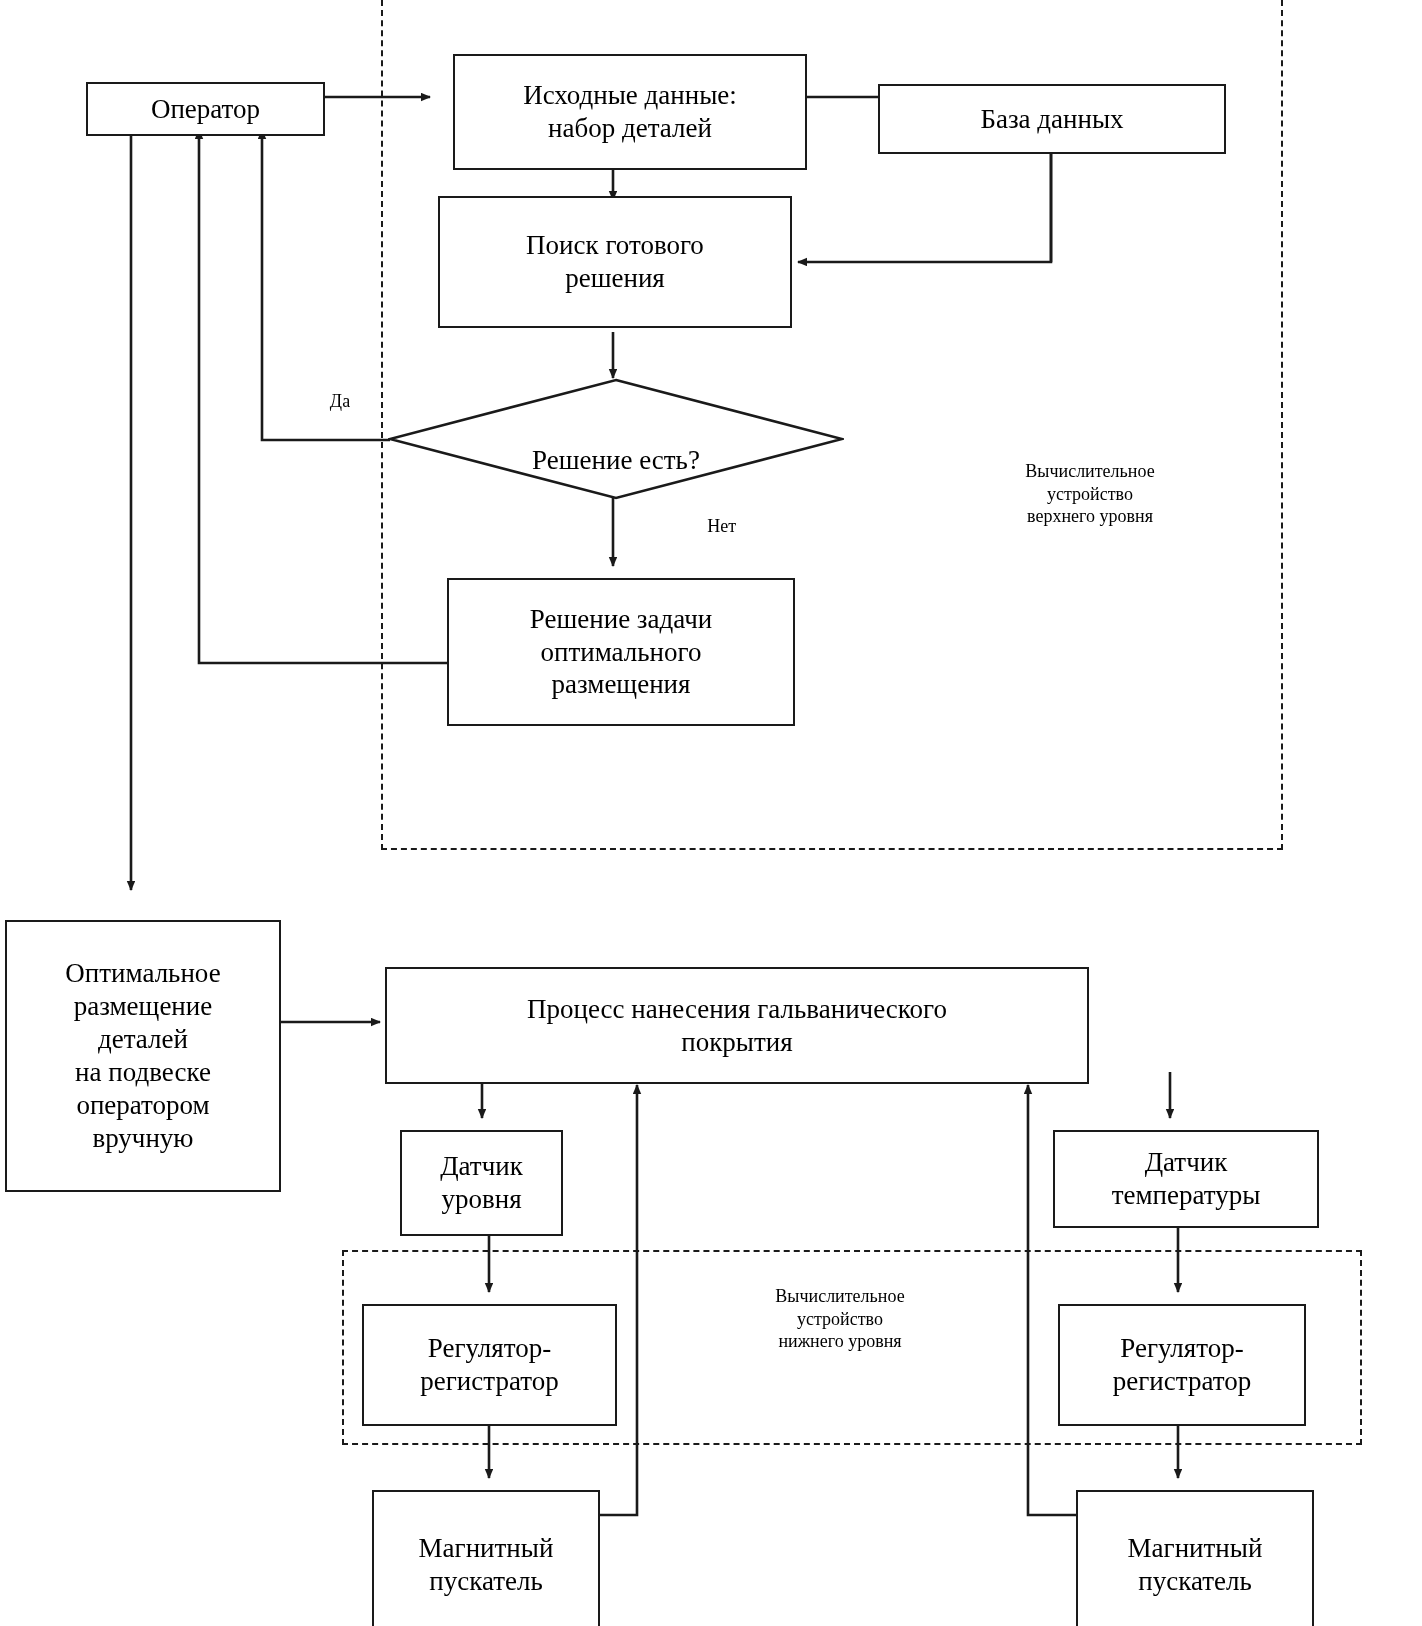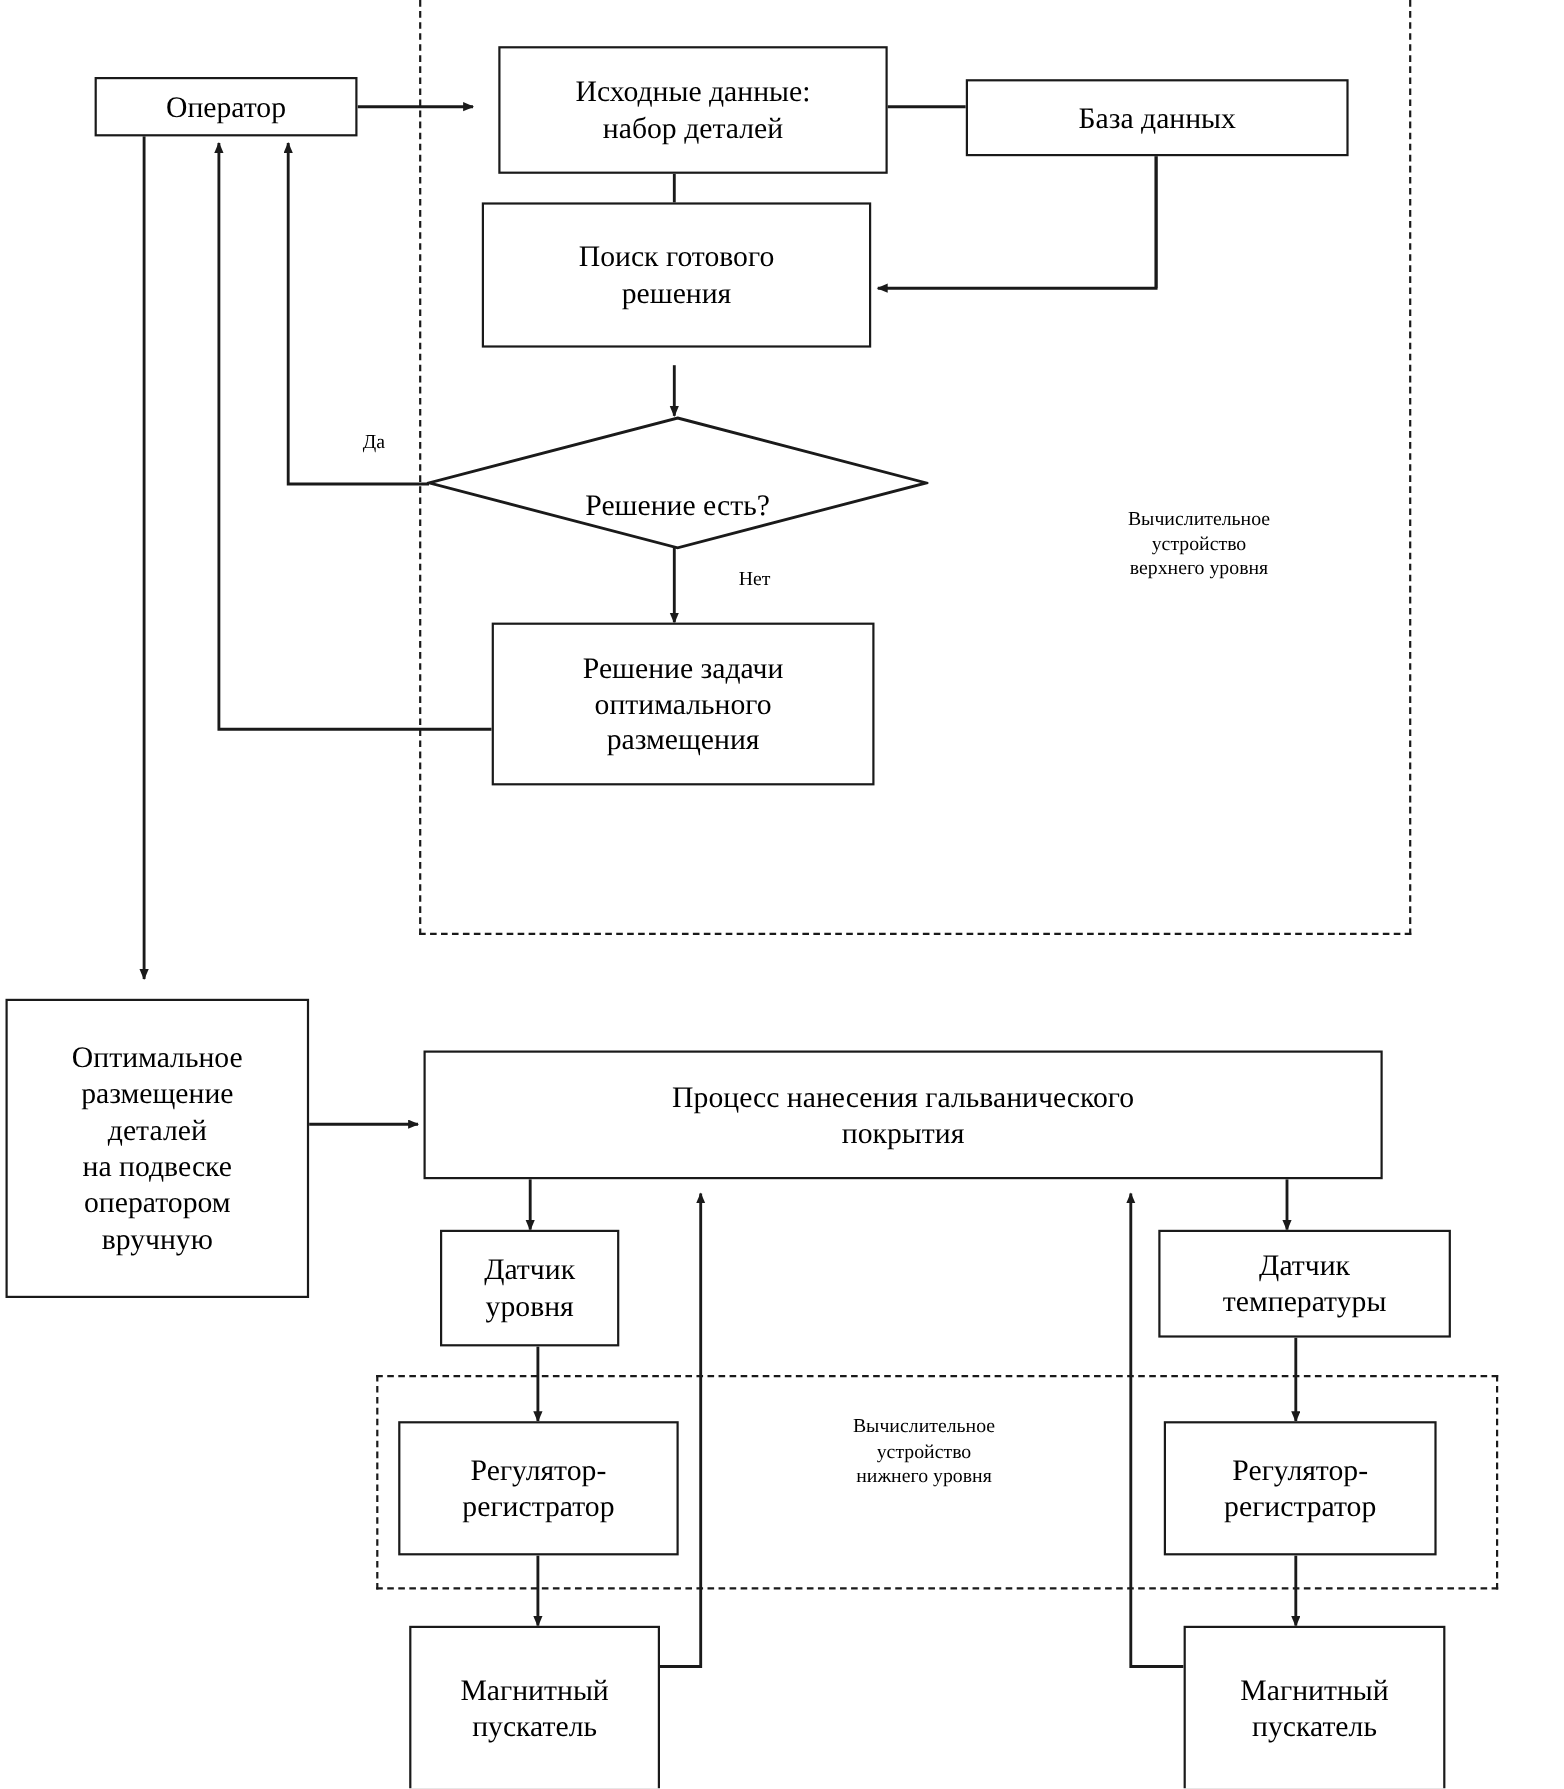--- a/index.html
+++ b/index.html
@@ -23,20 +23,21 @@
     border: 2px solid #1a1a1a;
     background: #ffffff;
     box-sizing: border-box;
     display: flex;
     align-items: center;
     justify-content: center;
     text-align: center;
     line-height: 1.22;
     font-size: 27px;
     padding: 2px 6px;
+    margin-top: 12px;
   }
   .label {
     position: absolute;
     text-align: center;
     line-height: 1.25;
     font-size: 18px;
     background: transparent;
   }
   .dashed {
     position: absolute;
@@ -157,21 +158,21 @@
 
   <div class="box" style="left:5px; top:908px; width:276px; height:272px; white-space:pre-line;">
     <span>Оптимальное
 размещение
 деталей
 на подвеске
 оператором
 вручную</span>
   </div>
 
-  <div class="box" style="left:385px; top:955px; width:872px; height:117px; white-space:pre-line;">
+  <div class="box" style="left:385px; top:955px; width:704px; height:117px; white-space:pre-line;">
     <span>Процесс нанесения гальванического
 покрытия</span>
   </div>
 
   <div class="box" style="left:400px; top:1118px; width:163px; height:106px; white-space:pre-line;">
     <span>Датчик
 уровня</span>
   </div>
 
   <div class="box" style="left:1053px; top:1118px; width:266px; height:98px; white-space:pre-line;">
@@ -194,21 +195,21 @@
 пускатель</span>
   </div>
 
   <div class="box" style="left:1076px; top:1478px; width:238px; height:150px; white-space:pre-line;">
     <span>Магнитный
 пускатель</span>
   </div>
 
   <div class="label" style="left:300px; top:390px; width:80px;">Да</div>
 
-  <div class="label" style="left:636px; top:515px; width:100px; text-align:center;">Нет</div>
+  <div class="label" style="left:636px; top:515px; width:100px; text-align:right;">Нет</div>
 
   <div class="label" style="left:880px; top:460px; width:420px; white-space:pre-line;">Вычислительное
 устройство
 верхнего уровня</div>
 
   <div class="label" style="left:650px; top:1285px; width:380px; white-space:pre-line;">Вычислительное
 устройство
 нижнего уровня</div>
 
 </div>

